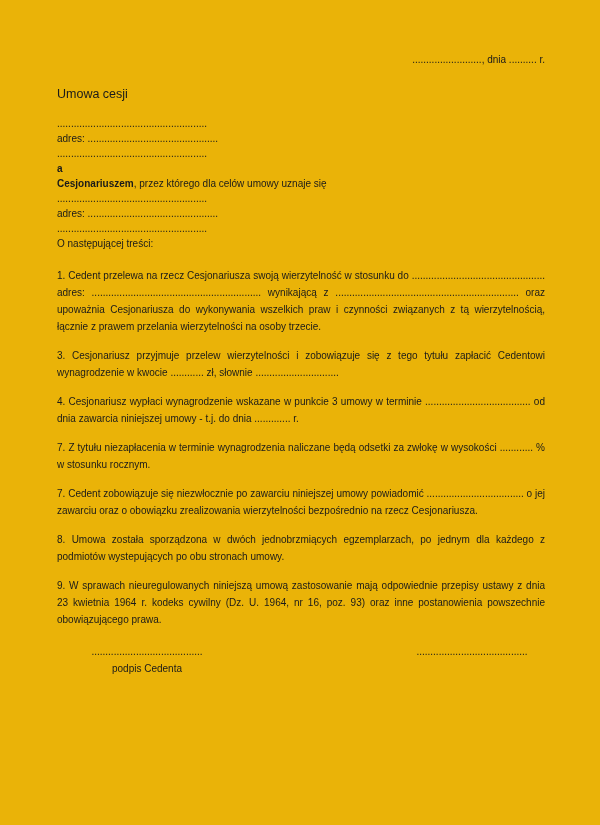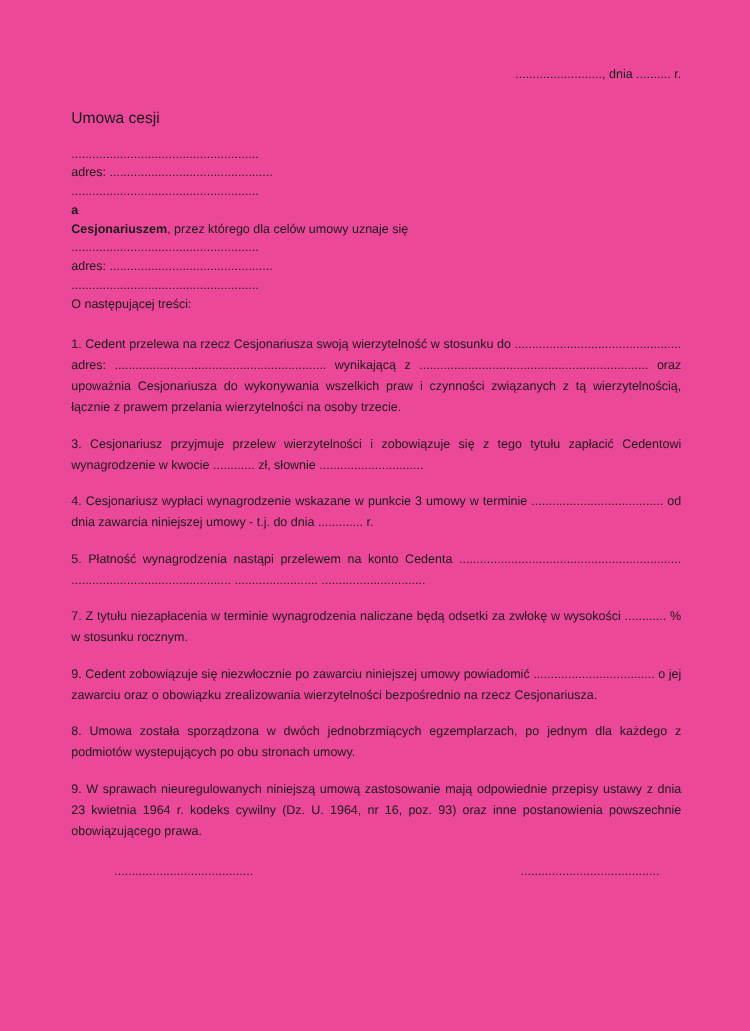--- a/index.html
+++ b/index.html
@@ -1,20 +1,20 @@
 <!DOCTYPE html>
 <html><head>
 <meta charset="utf-8">
 <style>
   html, body { margin: 0; padding: 0; background: #ffffff; }
   .page {
     position: relative;
     width: 600px;
     height: 825px;
-    background: #ec4899;
+    background: #eab308;
     color: #1a1a1a;
     font-family: "Liberation Sans", sans-serif;
     font-size: 10px;
     box-sizing: border-box;
     padding: 52px 55px 0 57px;
     overflow: hidden;
   }
   .date-line {
     text-align: right;
     line-height: 15px;
@@ -78,29 +78,29 @@
     <p>......................................................</p>
     <p>adres: ...............................................</p>
     <p>......................................................</p>
     <p>O następującej treści:</p>
   </div>
 
   <div class="clauses">
     <p>1. Cedent przelewa na rzecz Cesjonariusza swoją wierzytelność w stosunku do&nbsp;................................................ adres: ............................................................. wynikającą z&nbsp;.................................................................. oraz upoważnia Cesjonariusza do wykonywania wszelkich praw i czynności związanych z tą wierzytelnością, łącznie z prawem przelania wierzytelności na osoby trzecie.</p>
     <p>3. Cesjonariusz przyjmuje przelew wierzytelności i zobowiązuje się z tego tytułu zapłacić Cedentowi wynagrodzenie w kwocie ............ zł, słownie ..............................</p>
     <p>4. Cesjonariusz wypłaci wynagrodzenie wskazane w punkcie 3 umowy w terminie ...................................... od dnia zawarcia niniejszej umowy - t.j. do dnia ............. r.</p>
-    <p>5. Płatność wynagrodzenia nastąpi przelewem na konto Cedenta&nbsp;................................................................ .............................................. ........................ ..............................</p>
     <p>7. Z tytułu niezapłacenia w terminie wynagrodzenia naliczane będą odsetki za zwłokę w wysokości ............ % w stosunku rocznym.</p>
-    <p>9. Cedent zobowiązuje się niezwłocznie po zawarciu niniejszej umowy powiadomić ................................... o jej zawarciu oraz o obowiązku zrealizowania wierzytelności bezpośrednio na rzecz Cesjonariusza.</p>
+    <p>7. Cedent zobowiązuje się niezwłocznie po zawarciu niniejszej umowy powiadomić ................................... o jej zawarciu oraz o obowiązku zrealizowania wierzytelności bezpośrednio na rzecz Cesjonariusza.</p>
     <p>8. Umowa została sporządzona w dwóch jednobrzmiących egzemplarzach, po jednym dla każdego z podmiotów wystepujących po obu stronach umowy.</p>
     <p>9. W sprawach nieuregulowanych niniejszą umową zastosowanie mają odpowiednie przepisy ustawy z dnia 23 kwietnia 1964 r. kodeks cywilny (Dz. U. 1964, nr 16, poz. 93) oraz inne postanowienia powszechnie obowiązującego prawa.</p>
   </div>
 
   <div class="signature-row">
     <div class="signature-col left">
       <span class="sig-line">........................................</span>
+      <span class="sig-label">podpis Cedenta</span>
     </div>
     <div class="signature-col right">
       <span class="sig-line">........................................</span>
     </div>
   </div>
 
 </div>
 
 </body></html>

